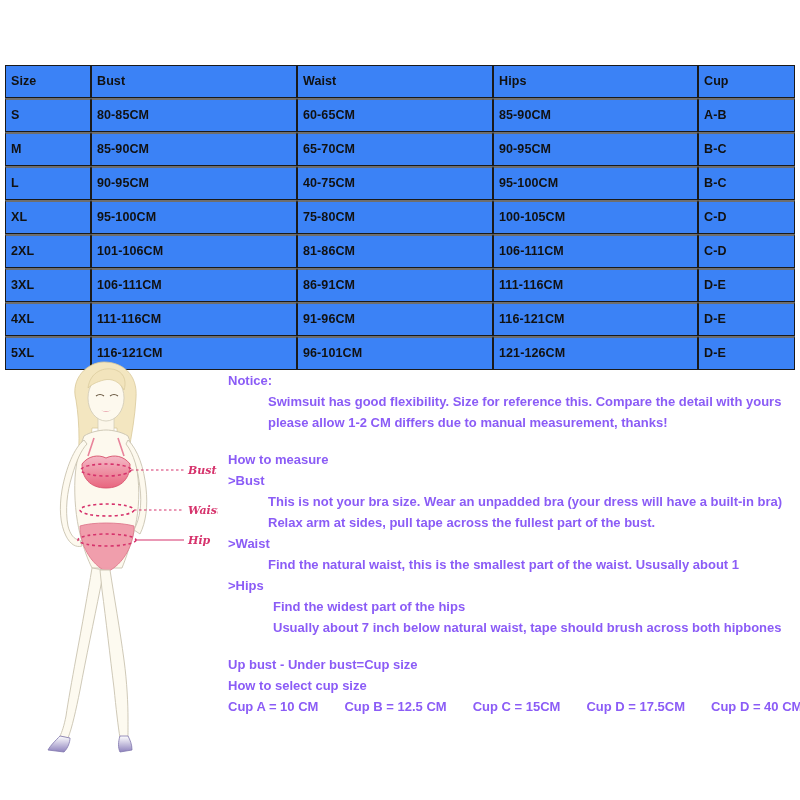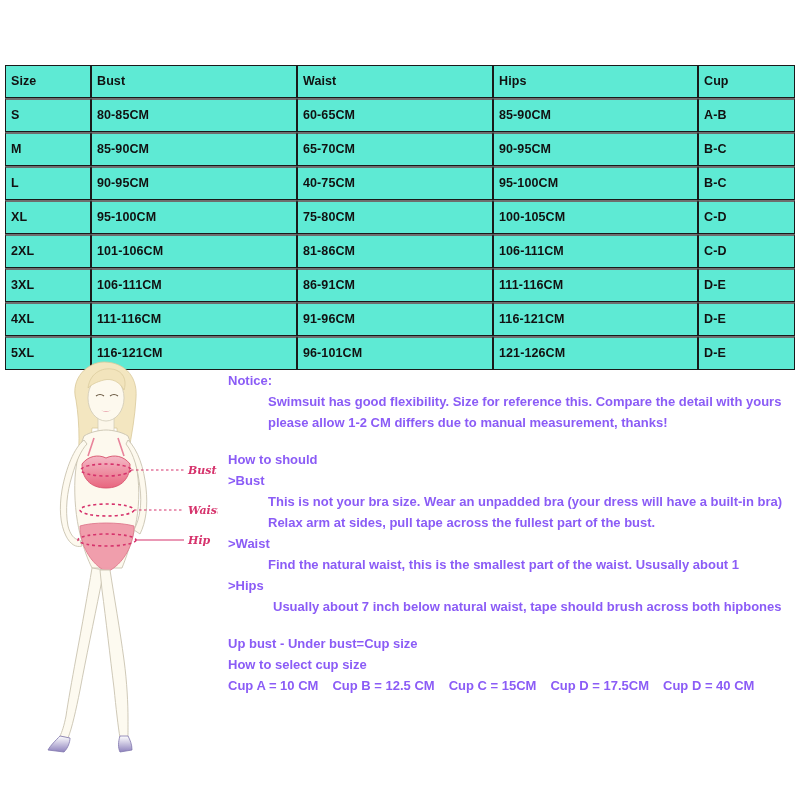--- a/index.html
+++ b/index.html
@@ -32,21 +32,21 @@
   }
   table.size-table td {
     border: 1.5px solid #1a1a1a;
     height: 31px;
     padding: 0 0 0 5px;
     vertical-align: middle;
     font-size: 12.5px;
     font-weight: bold;
     letter-spacing: 0.1px;
     color: #111;
-    background: #5eead4;
+    background: #3b82f6;
     line-height: 1.1;
   }
   table.size-table tr.row-sep td {
     border-top-color: #6e6e6e;
     border-top-width: 2px;
   }
   
   col.c-size  { width: 86px;  }
   col.c-bust  { width: 206px; }
   col.c-waist { width: 196px; }
@@ -89,21 +89,21 @@
   }
   #instructions .blk { margin-bottom: 0; }
   #instructions .hdr { font-weight: bold; }
   #instructions .ind1 { padding-left: 40px; }
   #instructions .ind2 { padding-left: 45px; }
   #instructions .gap { height: 16px; }
   #instructions .line { white-space: nowrap; }
 
   #cup-row {
     display: flex;
-    gap: 14px;
+    gap: 26px;
     white-space: nowrap;
   }
   #cup-row .cup-item { white-space: nowrap; }
 </style>
 </head>
 <body>
 
 <div id="size-table-wrap">
   <table class="size-table">
     <colgroup>
@@ -277,30 +277,31 @@
 </div>
 
 <div id="instructions">
 
   <div class="blk hdr line">Notice:</div>
   <div class="ind1 line">Swimsuit has good flexibility. Size for reference this. Compare the detail with yours</div>
   <div class="ind1 line">please allow 1-2 CM differs due to manual measurement, thanks!</div>
 
   <div class="gap"></div>
 
-  <div class="blk hdr line">How to should</div>
+  <div class="blk hdr line">How to measure</div>
 
   <div class="blk hdr line">&gt;Bust</div>
   <div class="ind1 line">This is not your bra size. Wear an unpadded bra (your dress will have a built-in bra)</div>
   <div class="ind1 line">Relax arm at sides, pull tape across the fullest part of the bust.</div>
 
   <div class="blk hdr line">&gt;Waist</div>
   <div class="ind1 line">Find the natural waist, this is the smallest part of the waist. Ususally about 1</div>
 
   <div class="blk hdr line">&gt;Hips</div>
+  <div class="ind2 line">Find the widest part of the hips</div>
   <div class="ind2 line">Usually about 7 inch below natural waist, tape should brush across both hipbones</div>
 
   <div class="gap"></div>
 
   <div class="blk hdr line">Up bust - Under bust=Cup size</div>
   <div class="blk hdr line">How to select cup size</div>
 
   <div id="cup-row">
     <span class="cup-item">Cup A = 10 CM</span>
     <span class="cup-item">Cup B = 12.5 CM</span>

